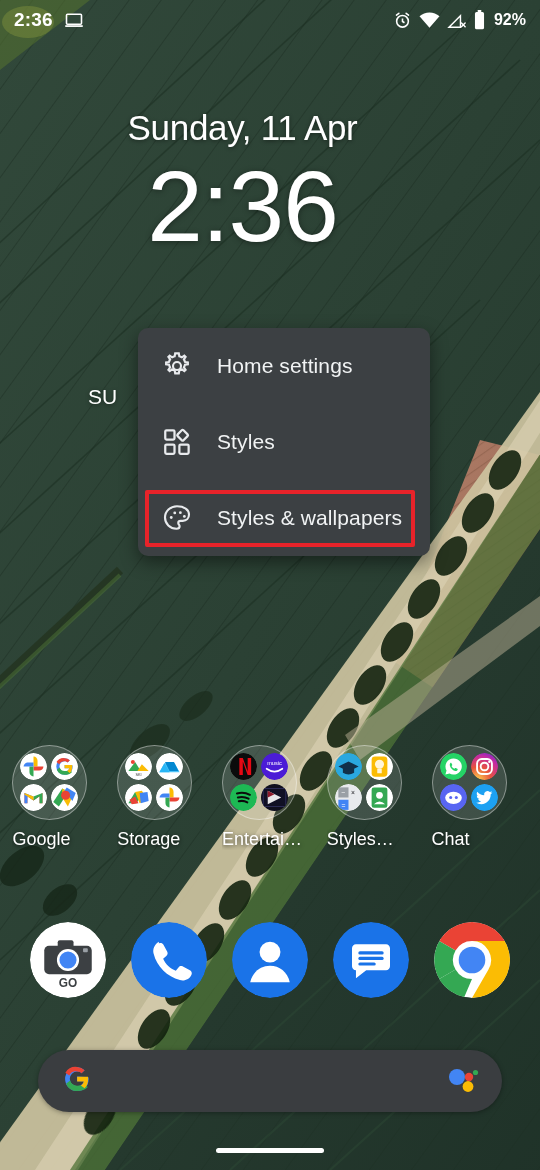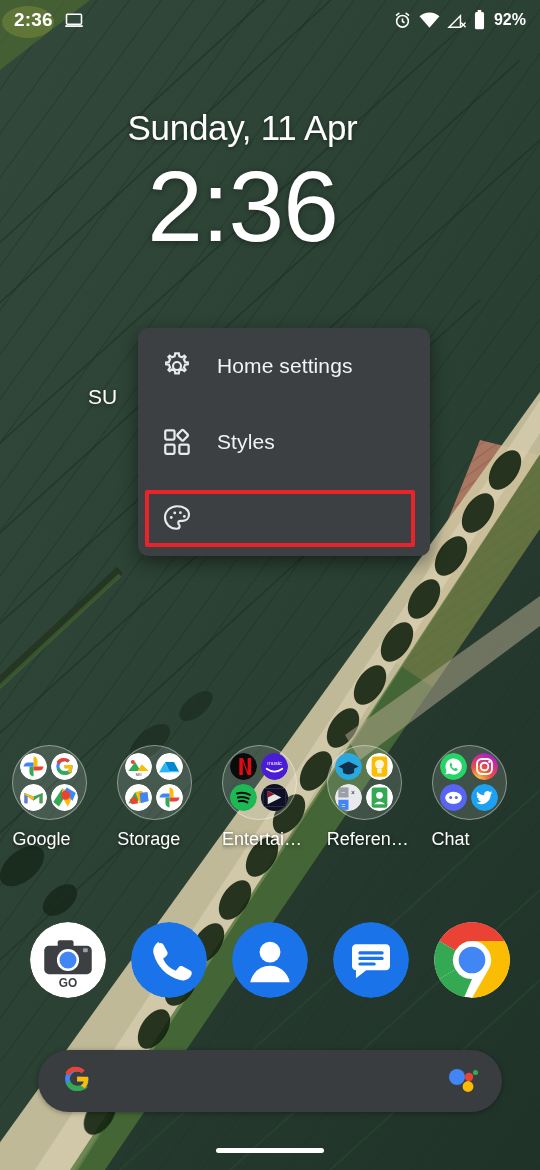--- a/index.html
+++ b/index.html
@@ -278,20 +278,21 @@
   <div class="menu-item">
     <span class="mi-icon">
       <svg viewBox="0 0 24 24" fill="none" stroke="#e8eaed" stroke-width="1.7">
         <path d="M12 2.6 C6.6 2.6 2.4 6.6 2.4 11.6 c0 5 4 9 9.2 9 1.6 0 2.5-.9 2.5-2 0-.6-.25-1-.6-1.4 -.3-.35-.5-.7-.5-1.2 0-1 .85-1.75 1.9-1.75 h1.7 c3 0 5-2 5-5 0-4-3.9-6.65-9.6-6.65 z"></path>
         <circle cx="7.4" cy="11.6" r="1.12" fill="#e8eaed" stroke="none"></circle>
         <circle cx="10.2" cy="7.9" r="1.12" fill="#e8eaed" stroke="none"></circle>
         <circle cx="14.7" cy="7.7" r="1.12" fill="#e8eaed" stroke="none"></circle>
         <circle cx="17.9" cy="10.7" r="1.12" fill="#e8eaed" stroke="none"></circle>
       </svg>
     </span>
+    <span class="menu-label">Styles &amp; wallpapers</span>
   </div>
 </div>
 <div id="highlight-box"></div>
 
 <div id="folder-row">
 
   <div class="folder">
     <div class="folder-circle">
       <span class="mini">
         <svg viewBox="0 0 24 24">
@@ -442,21 +443,21 @@
         </span>
       <span class="mini">
         <svg viewBox="0 0 24 24">
             <circle cx="12" cy="12" r="12" fill="#fff"></circle>
           <rect x="5" y="3" width="14" height="18" rx="2" fill="#34a853"></rect>
           <circle cx="12" cy="10" r="3" fill="#fff"></circle>
           <path d="M7 18 q5-5 10 0 z" fill="#fff"></path>
         </svg>
         </span>
     </div>
-    <span class="folder-label">Referen…</span>
+    <span class="folder-label">Styles…</span>
   </div>
 
   <div class="folder">
     <div class="folder-circle">
       <span class="mini">
         <svg viewBox="0 0 24 24">
             <circle cx="12" cy="12" r="12" fill="#25d366"></circle>
           <path d="M12 4.8 a7.2 7.2 0 0 0-6.2 10.8 L4.8 19.2 l3.7-1 A7.2 7.2 0 1 0 12 4.8 z" fill="#fff"></path>
           <path d="M9.4 8.6 c.3-.1.6 0 .8.4 l.7 1.4 c.1.3 0 .5-.2.7 l-.5.5 c.6 1.2 1.5 2 2.6 2.5 l.5-.6 c.2-.2.5-.3.7-.2 l1.4.7 c.3.2.4.5.3.8 -.3.9-1.3 1.3-2.2 1.1 -2.4-.5-4.4-2.6-4.8-5 -.1-.9.3-1.9 .7-2.3z" fill="#25d366"></path>
         </svg>

